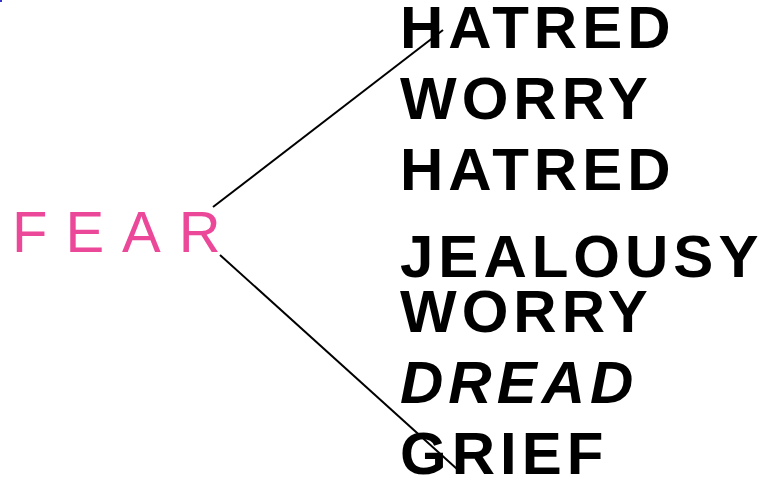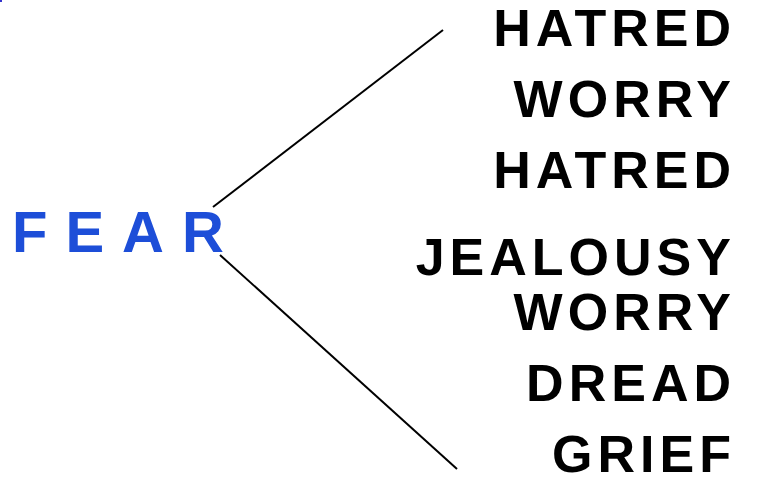--- a/index.html
+++ b/index.html
@@ -1,19 +1,19 @@
 <!DOCTYPE html>
 <html><head>
 <meta charset="utf-8">
 <style>
   html,body{margin:0;padding:0;background:#fff;}
   body{width:768px;height:487px;position:relative;overflow:hidden;font-family:"Liberation Sans",sans-serif;}
-  .root{position:absolute;left:12px;top:203px;font-weight:bold;font-size:58px;letter-spacing:18px;color:#1d4ed8;line-height:58px;}
+  .root{position:absolute;left:12px;top:203px;font-weight:normal;font-size:58px;letter-spacing:18px;color:#ec4899;line-height:58px;}
   .list{position:absolute;left:400px;top:0;width:336px;}
-  .word{position:absolute;left:0;width:336px;text-align:right;font-weight:bold;font-size:52px;letter-spacing:5px;color:#000;line-height:58px;white-space:nowrap;}
+  .word{position:absolute;left:0;width:336px;text-align:left;font-weight:bold;font-size:60px;letter-spacing:5px;color:#000;line-height:58px;white-space:nowrap;}
   svg{position:absolute;left:0;top:0;}
   .dot{position:absolute;left:0;top:0;width:2px;height:2px;background:#3333cc;}
 </style>
 </head>
 <body>
 
 <div class="dot"></div>
 
 <svg width="768" height="487">
   <line x1="213" y1="207" x2="443" y2="30" stroke="#000" stroke-width="2"></line>
@@ -21,15 +21,15 @@
 </svg>
 
 <div class="root">FEAR</div>
 
 <div class="list">
   <div class="word" style="top:-1px;">HATRED</div>
   <div class="word" style="top:70px;">WORRY</div>
   <div class="word" style="top:141px;">HATRED</div>
   <div class="word" style="top:228px;">JEALOUSY</div>
   <div class="word" style="top:283px;">WORRY</div>
-  <div class="word" style="top:354px;">DREAD</div>
+  <div class="word" style="top:354px;font-style:italic;">DREAD</div>
   <div class="word" style="top:425px;">GRIEF</div>
 </div>
 
 </body></html>

